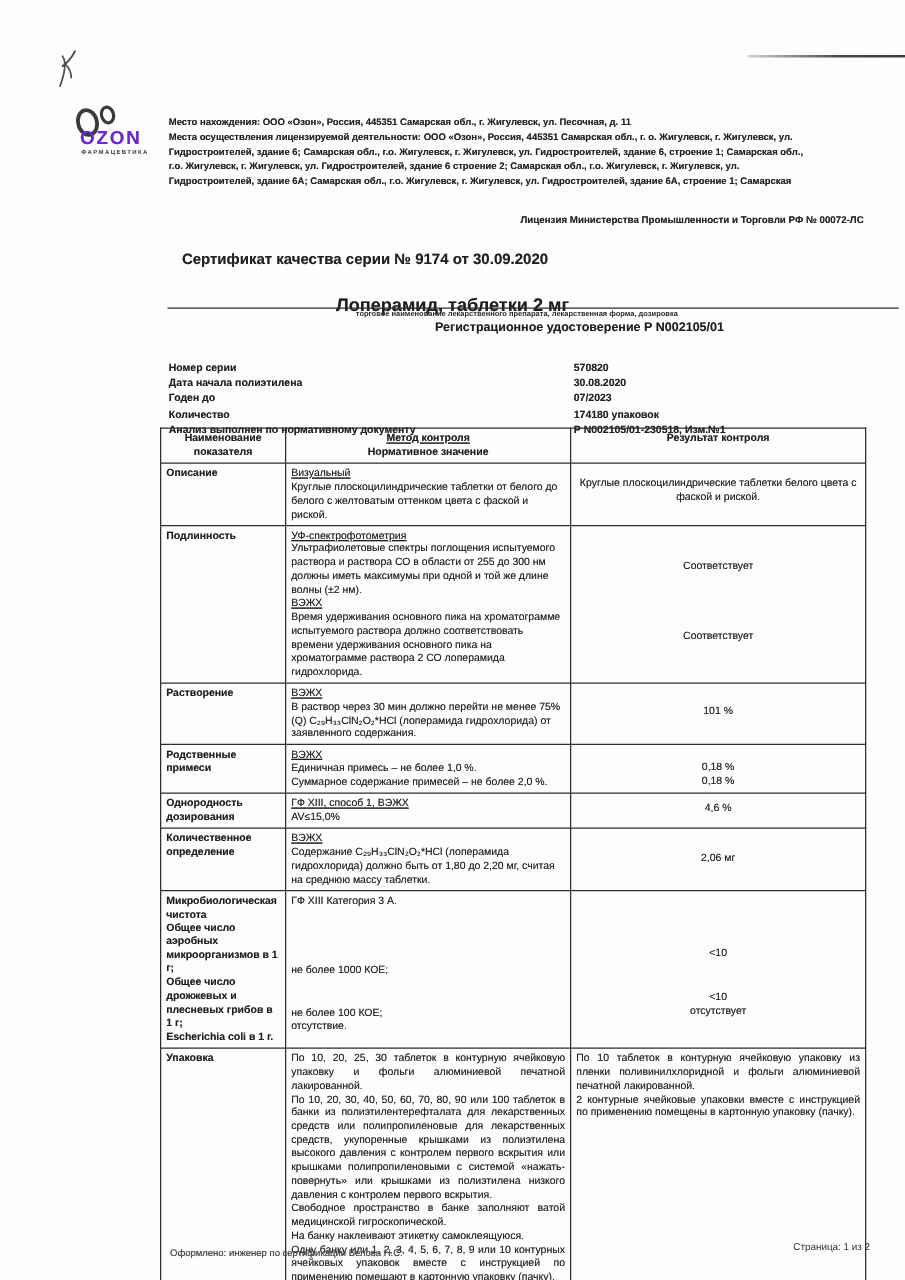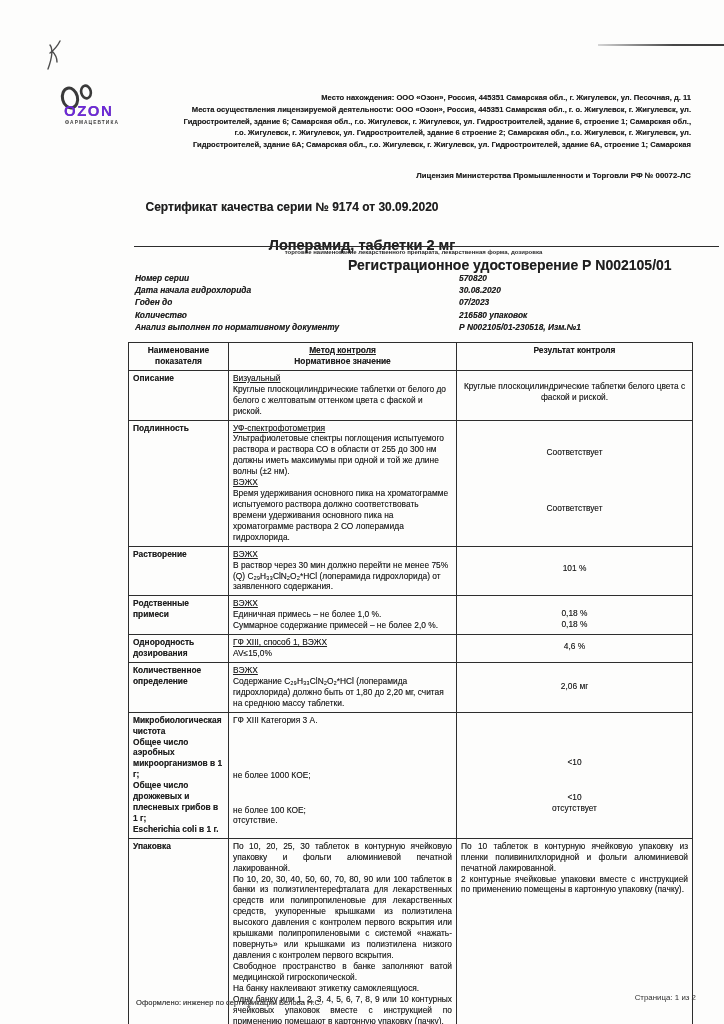--- a/index.html
+++ b/index.html
@@ -19,37 +19,37 @@
     background:linear-gradient(to right,#d6d6d6,#8a8a8a 30%,#474747 60%,#3d3d3d);}
 
   
   .logo{position:absolute;left:57px;top:83px;width:80px;}
   .logo-rings{display:block;margin-left:2px;}
   .logo-word{font-size:15px;font-weight:700;letter-spacing:1.5px;color:#6d28d9;margin-top:-9px;margin-left:7px;}
   .logo-tagline{font-size:4.8px;letter-spacing:1.1px;color:#3c3c3c;margin-left:8px;margin-top:1px;font-weight:600;}
 
   
   .address{position:absolute;left:135px;top:92px;width:556px;
-    font-size:7.6px;line-height:1.55;font-weight:600;color:#232323;text-align:right;}
+    font-size:7.6px;line-height:1.55;font-weight:600;color:#232323;}
   .address div{white-space:nowrap;}
   .license{position:absolute;left:135px;top:171px;width:556px;text-align:right;
     font-size:7.8px;font-weight:600;color:#232323;}
 
   
   .cert-title{position:absolute;left:0;top:200px;width:584px;text-align:center;
     font-size:12px;font-weight:700;}
   .drug-title{position:absolute;left:0;top:237px;width:724px;text-align:center;
     font-size:14.5px;font-weight:700;}
   .title-rule{position:absolute;left:134px;top:246px;width:585px;border-top:1.6px solid #2c2c2c;}
   .drug-subtitle{position:absolute;left:135px;top:249px;width:557px;text-align:center;
     font-size:6px;font-weight:600;color:#2a2a2a;}
-  .registration{position:absolute;left:348px;top:257px;font-size:14px;font-weight:700;}
-
-  
-  .fields{position:absolute;left:135px;top:272px;width:557px;font-size:8.4px;font-weight:600;font-style:italic;}
+  .registration{position:absolute;left:348px;top:257px;font-size:10px;font-weight:700;}
+
+  
+  .fields{position:absolute;left:135px;top:288px;width:557px;font-size:8.4px;font-weight:600;}
   .field-row{display:flex;line-height:1.45;}
   .field-label{width:285px;flex:0 0 285px;}
   .field-value{flex:1;padding-left:39px;}
 
   
   .qc-table{position:absolute;left:128px;top:342px;width:564px;border-collapse:collapse;
     font-size:8.4px;line-height:1.3;table-layout:fixed;}
   .qc-table th,.qc-table td{border:1.4px solid #2e2e2e;vertical-align:top;padding:2px 4px 3px 4px;}
   .qc-table th{font-weight:700;text-align:center;padding:2px 2px 3px 2px;}
   .qc-table td.c-name{font-weight:600;}
@@ -100,30 +100,30 @@
   <div class="title-rule"></div>
   <div class="drug-subtitle">торговое наименование лекарственного препарата, лекарственная форма, дозировка</div>
   <div class="registration soft">Регистрационное удостоверение  Р N002105/01</div>
 
   <div class="fields soft">
       <div class="field-row">
         <div class="field-label">Номер серии</div>
         <div class="field-value">570820</div>
       </div>
       <div class="field-row">
-        <div class="field-label">Дата начала гидрохлорида</div>
+        <div class="field-label">Дата начала полиэтилена</div>
         <div class="field-value">30.08.2020</div>
       </div>
       <div class="field-row">
         <div class="field-label">Годен до</div>
         <div class="field-value">07/2023</div>
       </div>
       <div class="field-row">
         <div class="field-label">Количество</div>
-        <div class="field-value">216580 упаковок</div>
+        <div class="field-value">174180 упаковок</div>
       </div>
       <div class="field-row">
         <div class="field-label">Анализ выполнен по нормативному документу</div>
         <div class="field-value">Р N002105/01-230518, Изм.№1</div>
       </div>
     </div>
 
   <table class="qc-table soft">
     <colgroup>
         <col style="width:100px">

